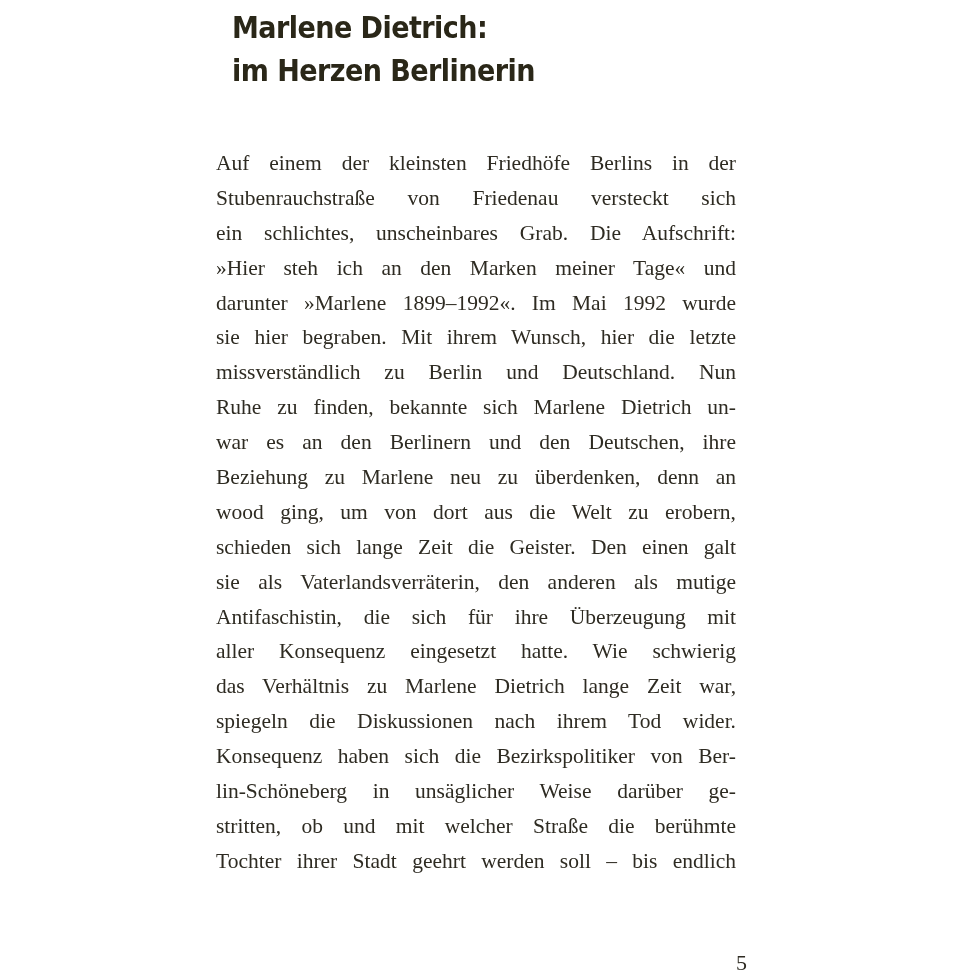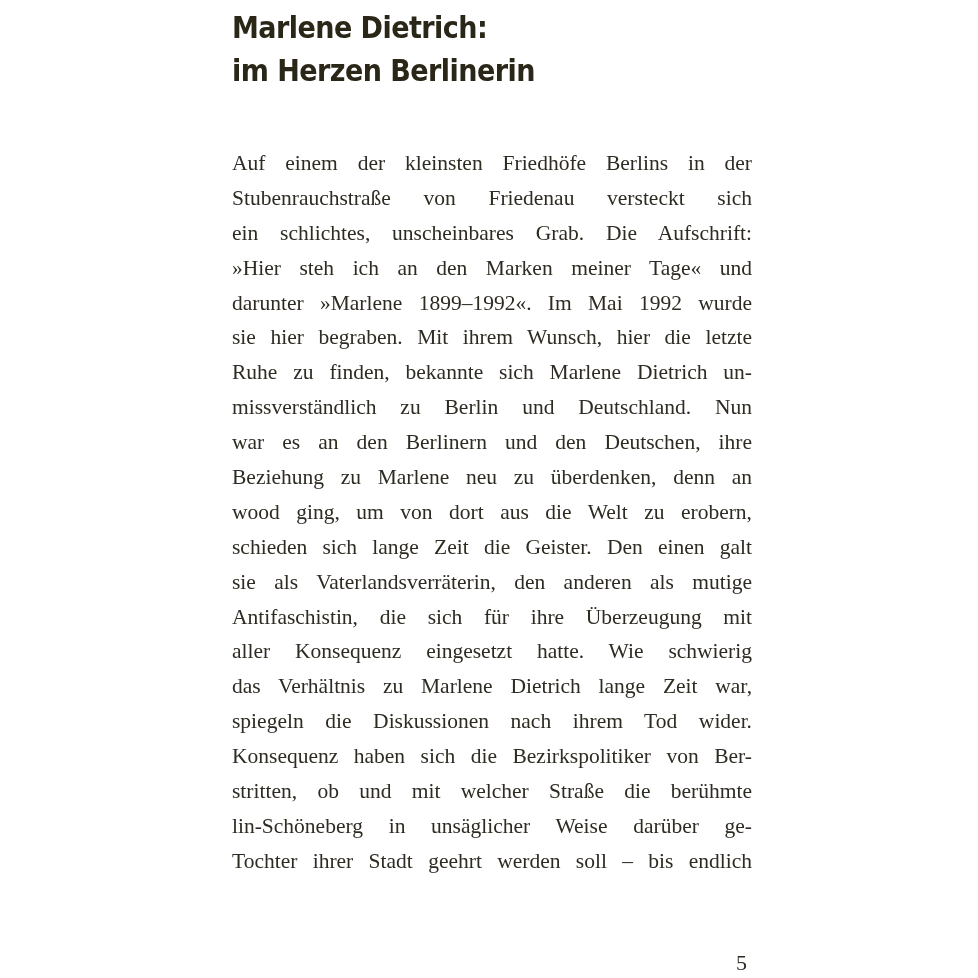--- a/index.html
+++ b/index.html
@@ -30,21 +30,21 @@
     line-height: 43px;
     color: #2a2718;
     letter-spacing: -0.6px;
     margin: 0;
     transform: scaleX(0.9);
     transform-origin: left top;
   }
   .title span { display: block; white-space: nowrap; }
   .body-text {
     position: absolute;
-    left: 232px;
+    left: 216px;
     top: 146px;
     width: 520px;
     font-family: "Liberation Serif", "DejaVu Serif", serif;
     font-size: 21.5px;
     line-height: 34.9px;
     color: #2e2b22;
     margin: 0;
   }
   .line {
     display: block;
@@ -75,31 +75,31 @@
     <span>im Herzen Berlinerin</span>
   </h1>
 
   <div class="body-text">
     <span class="line">Auf einem der kleinsten Friedhöfe Berlins in der</span>
     <span class="line">Stubenrauchstraße von Friedenau versteckt sich</span>
     <span class="line">ein schlichtes, unscheinbares Grab. Die Aufschrift:</span>
     <span class="line">»Hier steh ich an den Marken meiner Tage« und</span>
     <span class="line">darunter »Marlene 1899–1992«. Im Mai 1992 wurde</span>
     <span class="line">sie hier begraben. Mit ihrem Wunsch, hier die letzte</span>
+    <span class="line">missverständlich zu Berlin und Deutschland. Nun</span>
     <span class="line">Ruhe zu finden, bekannte sich Marlene Dietrich un-</span>
-    <span class="line">missverständlich zu Berlin und Deutschland. Nun</span>
     <span class="line">war es an den Berlinern und den Deutschen, ihre</span>
     <span class="line">Beziehung zu Marlene neu zu überdenken, denn an</span>
     <span class="line">wood ging, um von dort aus die Welt zu erobern,</span>
     <span class="line">schieden sich lange Zeit die Geister. Den einen galt</span>
     <span class="line">sie als Vaterlandsverräterin, den anderen als mutige</span>
     <span class="line">Antifaschistin, die sich für ihre Überzeugung mit</span>
     <span class="line">aller Konsequenz eingesetzt hatte. Wie schwierig</span>
     <span class="line">das Verhältnis zu Marlene Dietrich lange Zeit war,</span>
     <span class="line">spiegeln die Diskussionen nach ihrem Tod wider.</span>
     <span class="line">Konsequenz haben sich die Bezirkspolitiker von Ber-</span>
+    <span class="line">lin-Schöneberg in unsäglicher Weise darüber ge-</span>
     <span class="line">stritten, ob und mit welcher Straße die berühmte</span>
-    <span class="line">lin-Schöneberg in unsäglicher Weise darüber ge-</span>
     <span class="line last">Tochter ihrer Stadt geehrt werden soll – bis endlich</span>
   </div>
 
   <div class="page-number">5</div>
 </div>
 
 </body></html>

